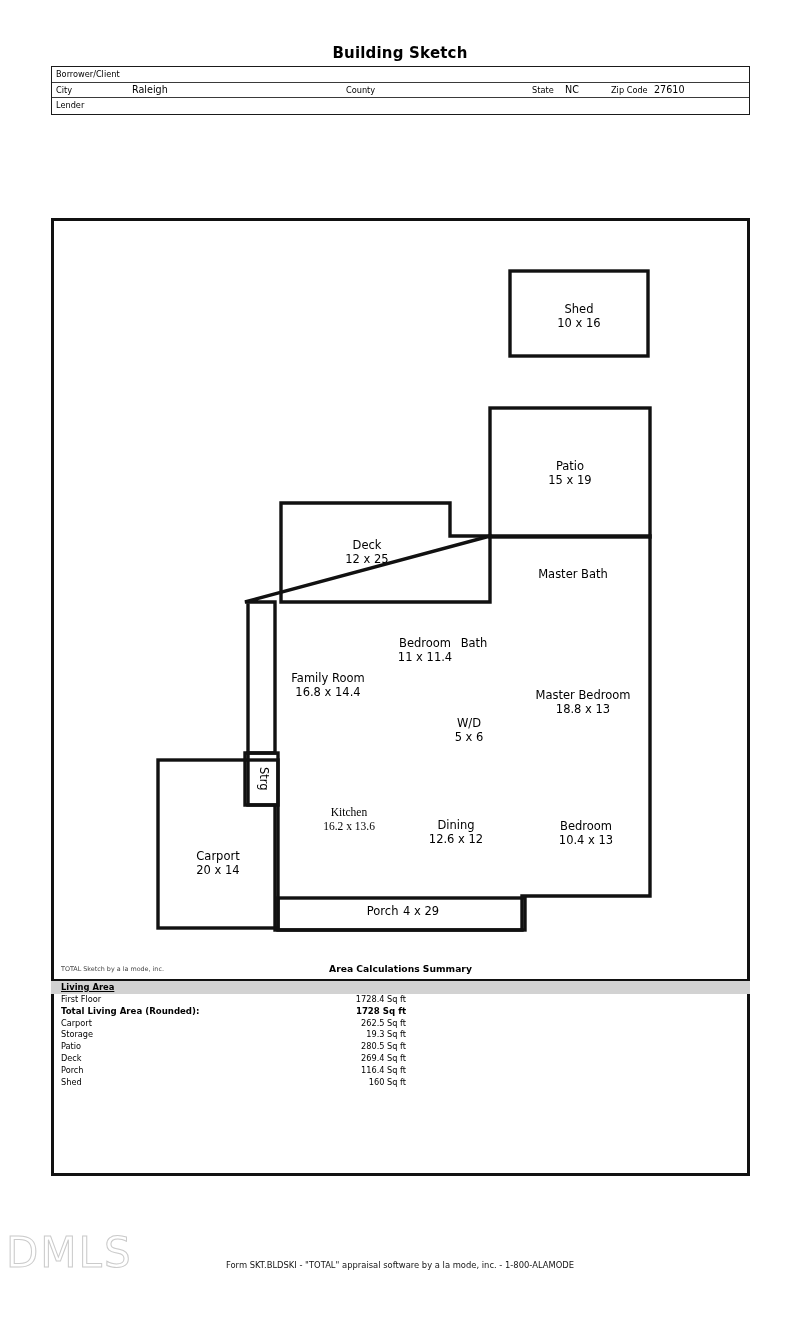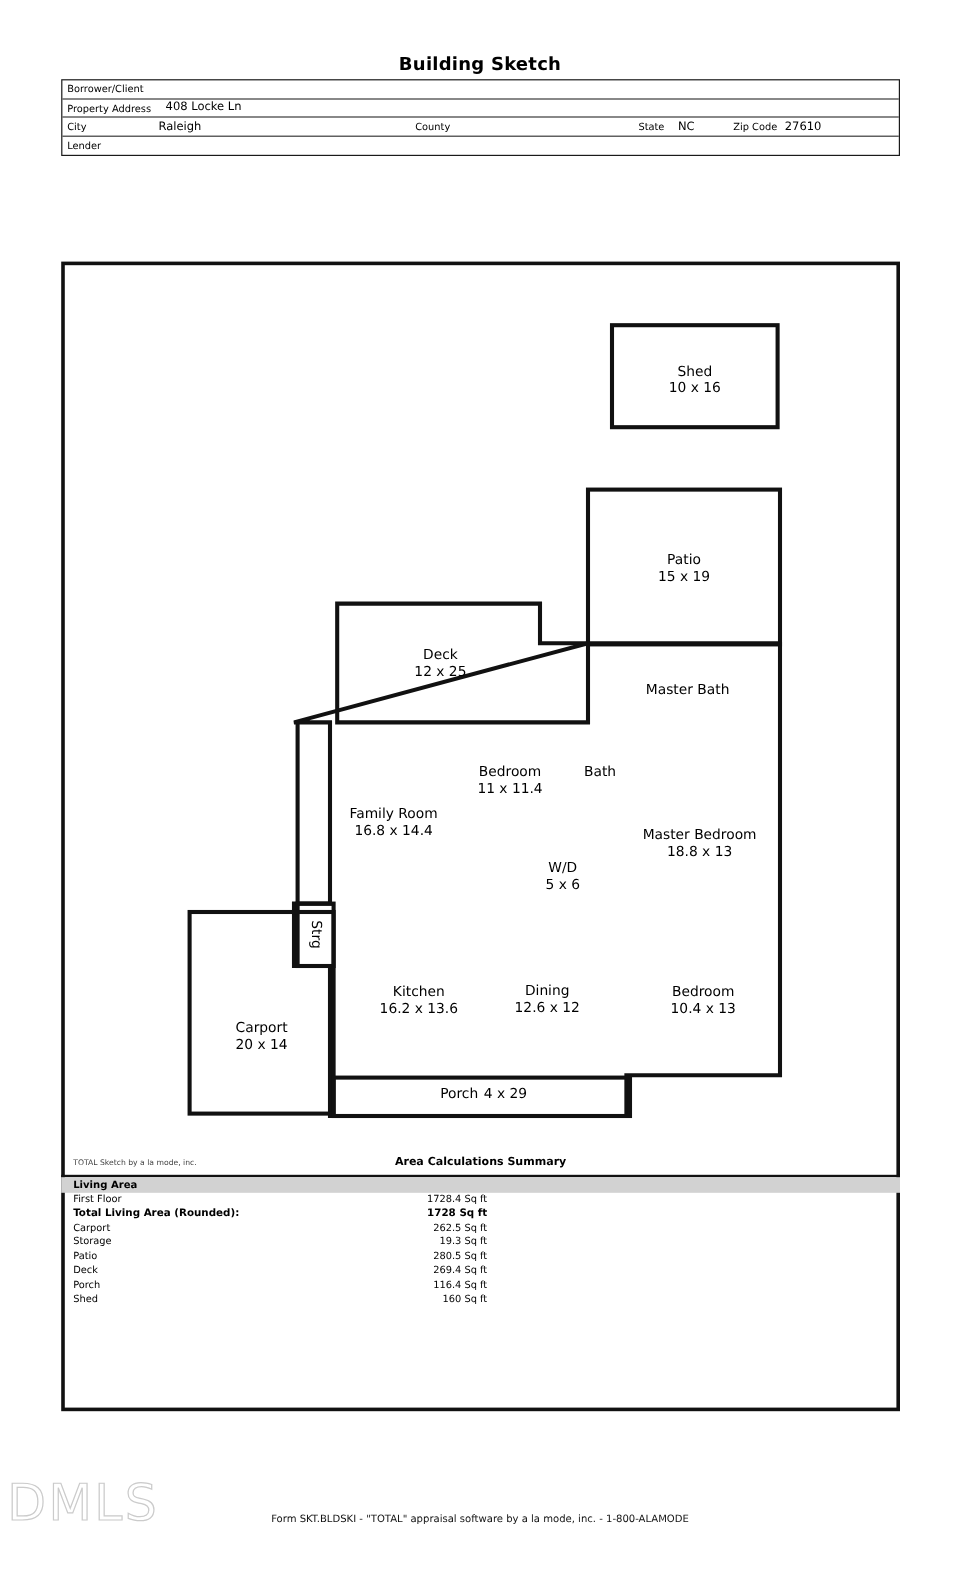--- a/index.html
+++ b/index.html
@@ -135,20 +135,21 @@
     height: 12.6px;
     position: relative;
   }
   .sum-band .band-lbl {
     position: absolute;
     left: 10px;
     top: 1px;
     font-size: 8.4px;
     font-weight: bold;
     font-family: "DejaVu Sans", sans-serif;
+    text-decoration: underline;
   }
   .sum-row {
     position: relative;
     height: 11.8px;
   }
   .sum-row .s-lbl {
     position: absolute;
     left: 10px;
     top: 0.5px;
     font-size: 8.2px;
@@ -196,24 +197,20 @@
 
 <div id="doc-title">Building Sketch</div>
 
 <div id="header-table">
 
   <div class="hdr-row">
     <span class="hdr-lbl" style="left:4px;">Borrower/Client</span>
     <span class="hdr-val" style="left:86px;"></span>
   </div>
 
-  <div class="hdr-row">
-    <span class="hdr-lbl" style="left:4px;">Property Address</span>
-    <span class="hdr-val" style="left:86px;">408 Locke Ln</span>
-  </div>
 
   <div class="hdr-row">
     <span class="hdr-lbl" style="left:4px;">City</span>
     <span class="hdr-val" style="left:80px;">Raleigh</span>
     <span class="hdr-lbl" style="left:294px;">County</span>
     <span class="hdr-val" style="left:360px;"></span>
     <span class="hdr-lbl" style="left:480px;">State</span>
     <span class="hdr-val" style="left:513px;">NC</span>
     <span class="hdr-lbl" style="left:559px;">Zip Code</span>
     <span class="hdr-val" style="left:602px;">27610</span>
@@ -287,21 +284,21 @@
 
     <div class="room-label" style="left:519px; top:347px;">
       <span>Master Bath</span>
     </div>
 
     <div class="room-label" style="left:371px; top:416px;">
       <span>Bedroom</span>
       <span class="dim">11 x 11.4</span>
     </div>
 
-    <div class="room-label" style="left:446px; top:416px;">
+    <div class="room-label" style="left:420px; top:416px;">
       <span>Bath</span>
     </div>
 
     <div class="room-label" style="left:274px; top:451px;">
       <span>Family Room</span>
       <span class="dim">16.8 x 14.4</span>
     </div>
 
     <div class="room-label" style="left:529px; top:468px;">
       <span>Master Bedroom</span>
@@ -310,21 +307,21 @@
 
     <div class="room-label" style="left:415px; top:496px;">
       <span>W/D</span>
       <span class="dim">5 x 6</span>
     </div>
 
     <div class="room-label vert" style="left:209px; top:551px; width:40px;">
       <span>Strg</span>
     </div>
 
-    <div class="room-label" style="left:295px; top:599px;">
+    <div class="room-label" style="left:295px; top:585px;font-family:Liberation Serif, serif;">
       <span>Kitchen</span>
       <span class="dim">16.2 x 13.6</span>
     </div>
 
     <div class="room-label" style="left:402px; top:598px;">
       <span>Dining</span>
       <span class="dim">12.6 x 12</span>
     </div>
 
     <div class="room-label" style="left:532px; top:599px;">

